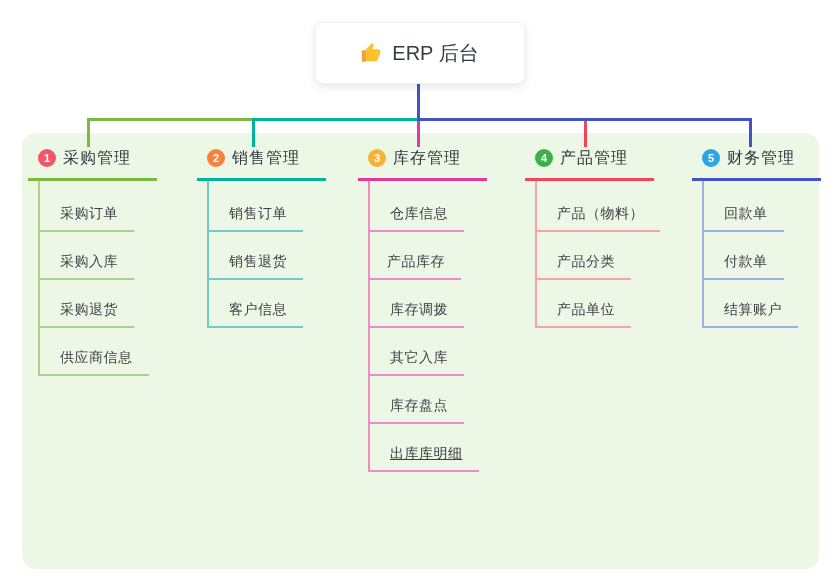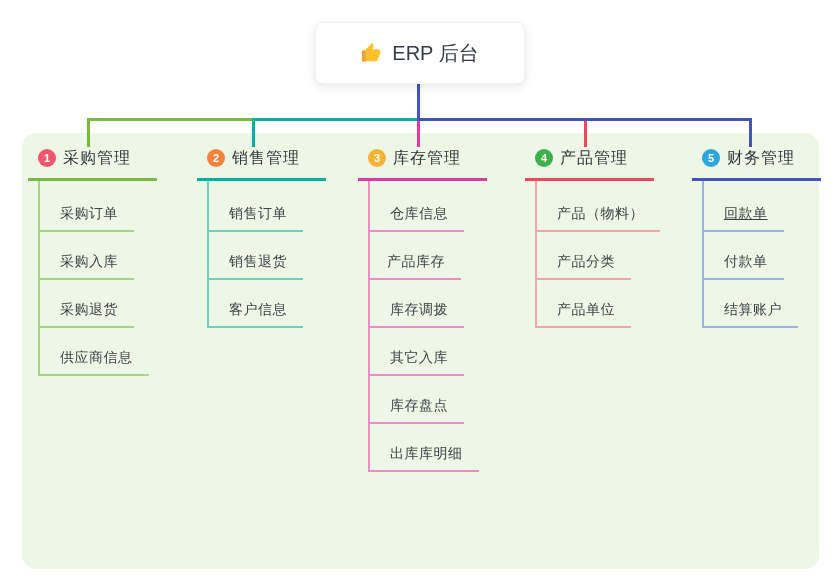--- a/index.html
+++ b/index.html
@@ -114,21 +114,21 @@
         <div class="child-row">
           <div class="child" style="border-bottom-color: rgb(240, 140, 196);">库存调拨</div>
         </div>
         <div class="child-row">
           <div class="child" style="border-bottom-color: rgb(240, 140, 196);">其它入库</div>
         </div>
         <div class="child-row">
           <div class="child" style="border-bottom-color: rgb(240, 140, 196);">库存盘点</div>
         </div>
         <div class="child-row">
-          <div class="child" style="border-bottom-color: rgb(240, 140, 196);">出库库明细</div>
+          <div class="child" style="border-bottom-color: rgb(240, 140, 196); text-decoration: underline;">出库库明细</div>
         </div>
       </div></div>
     <div class="branch" style="left: 525px;"><div class="branch-header" style="border-bottom-color: rgb(239, 71, 88);">
         <span class="badge" style="background: rgb(60, 177, 74);">4</span>
         <span class="branch-label">产品管理</span>
       </div><div class="children" style="border-left-color: rgb(247, 163, 171);">
         <div class="child-row">
           <div class="child" style="border-bottom-color: rgb(247, 163, 171);">产品（物料）</div>
         </div>
         <div class="child-row">
@@ -136,21 +136,21 @@
         </div>
         <div class="child-row">
           <div class="child" style="border-bottom-color: rgb(247, 163, 171);">产品单位</div>
         </div>
       </div></div>
     <div class="branch" style="left: 692px;"><div class="branch-header" style="border-bottom-color: rgb(66, 84, 196);">
         <span class="badge" style="background: rgb(43, 166, 224);">5</span>
         <span class="branch-label">财务管理</span>
       </div><div class="children" style="border-left-color: rgb(157, 177, 226);">
         <div class="child-row">
-          <div class="child" style="border-bottom-color: rgb(157, 177, 226); text-decoration: underline;">回款单</div>
+          <div class="child" style="border-bottom-color: rgb(157, 177, 226);">回款单</div>
         </div>
         <div class="child-row">
           <div class="child" style="border-bottom-color: rgb(157, 177, 226);">付款单</div>
         </div>
         <div class="child-row">
           <div class="child" style="border-bottom-color: rgb(157, 177, 226);">结算账户</div>
         </div>
       </div></div>
   </div>
 

